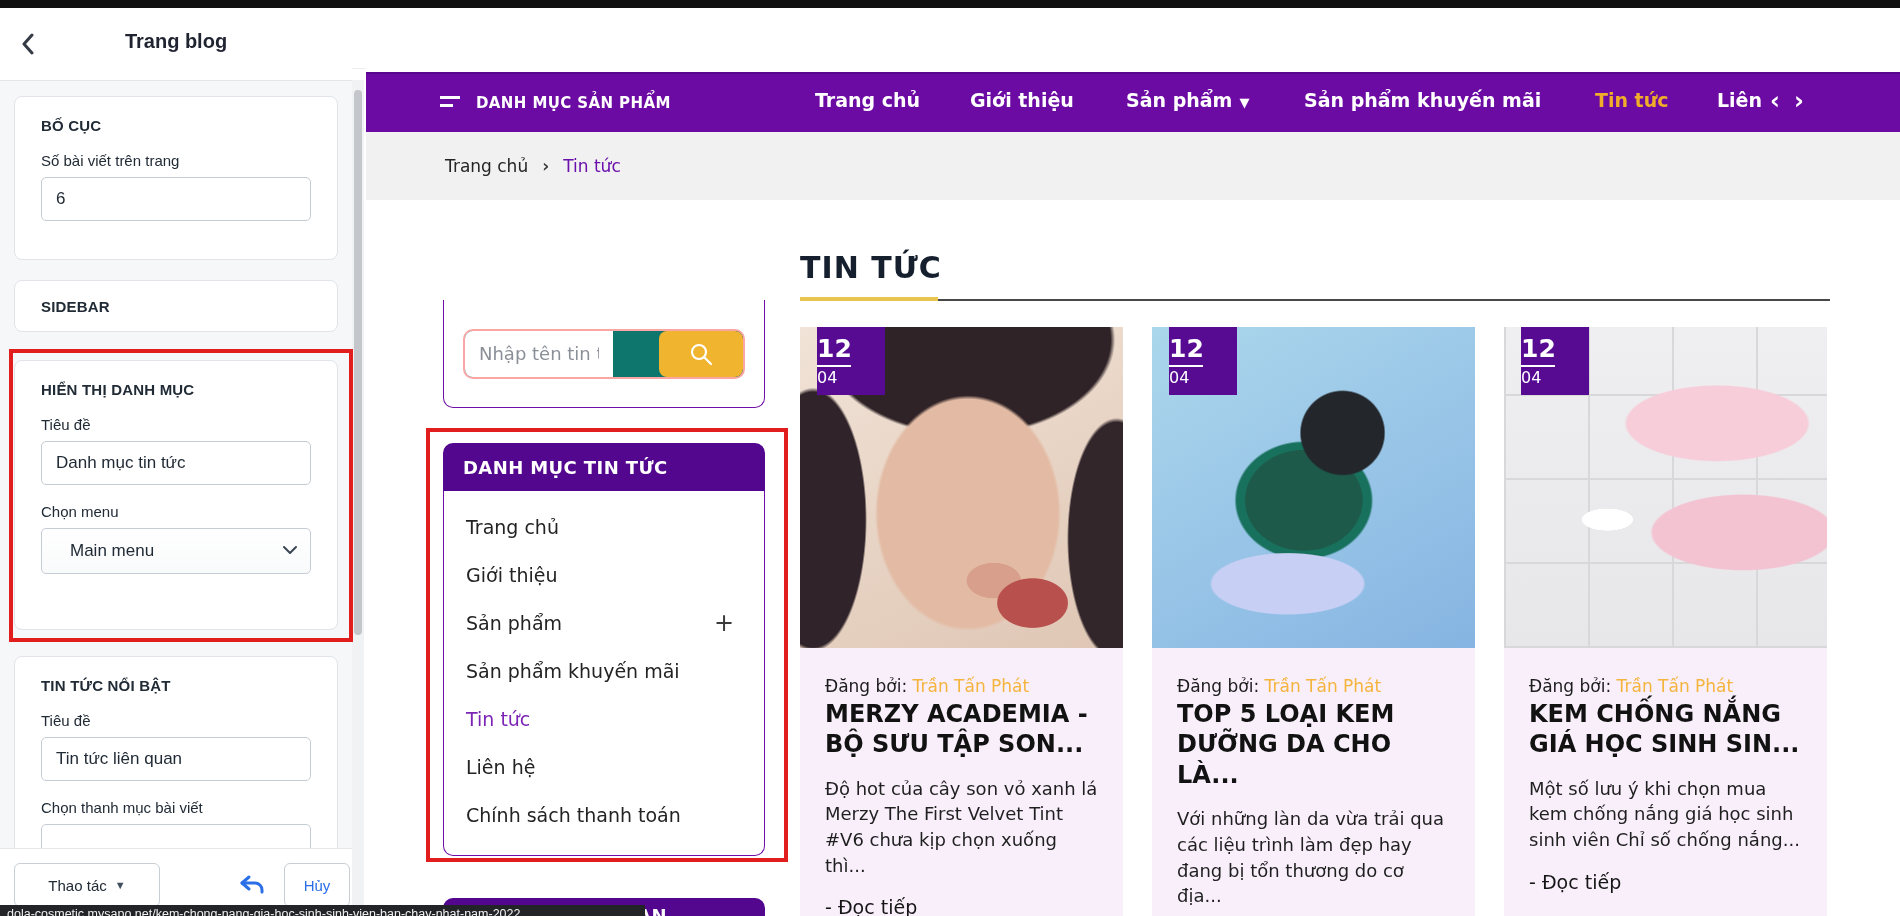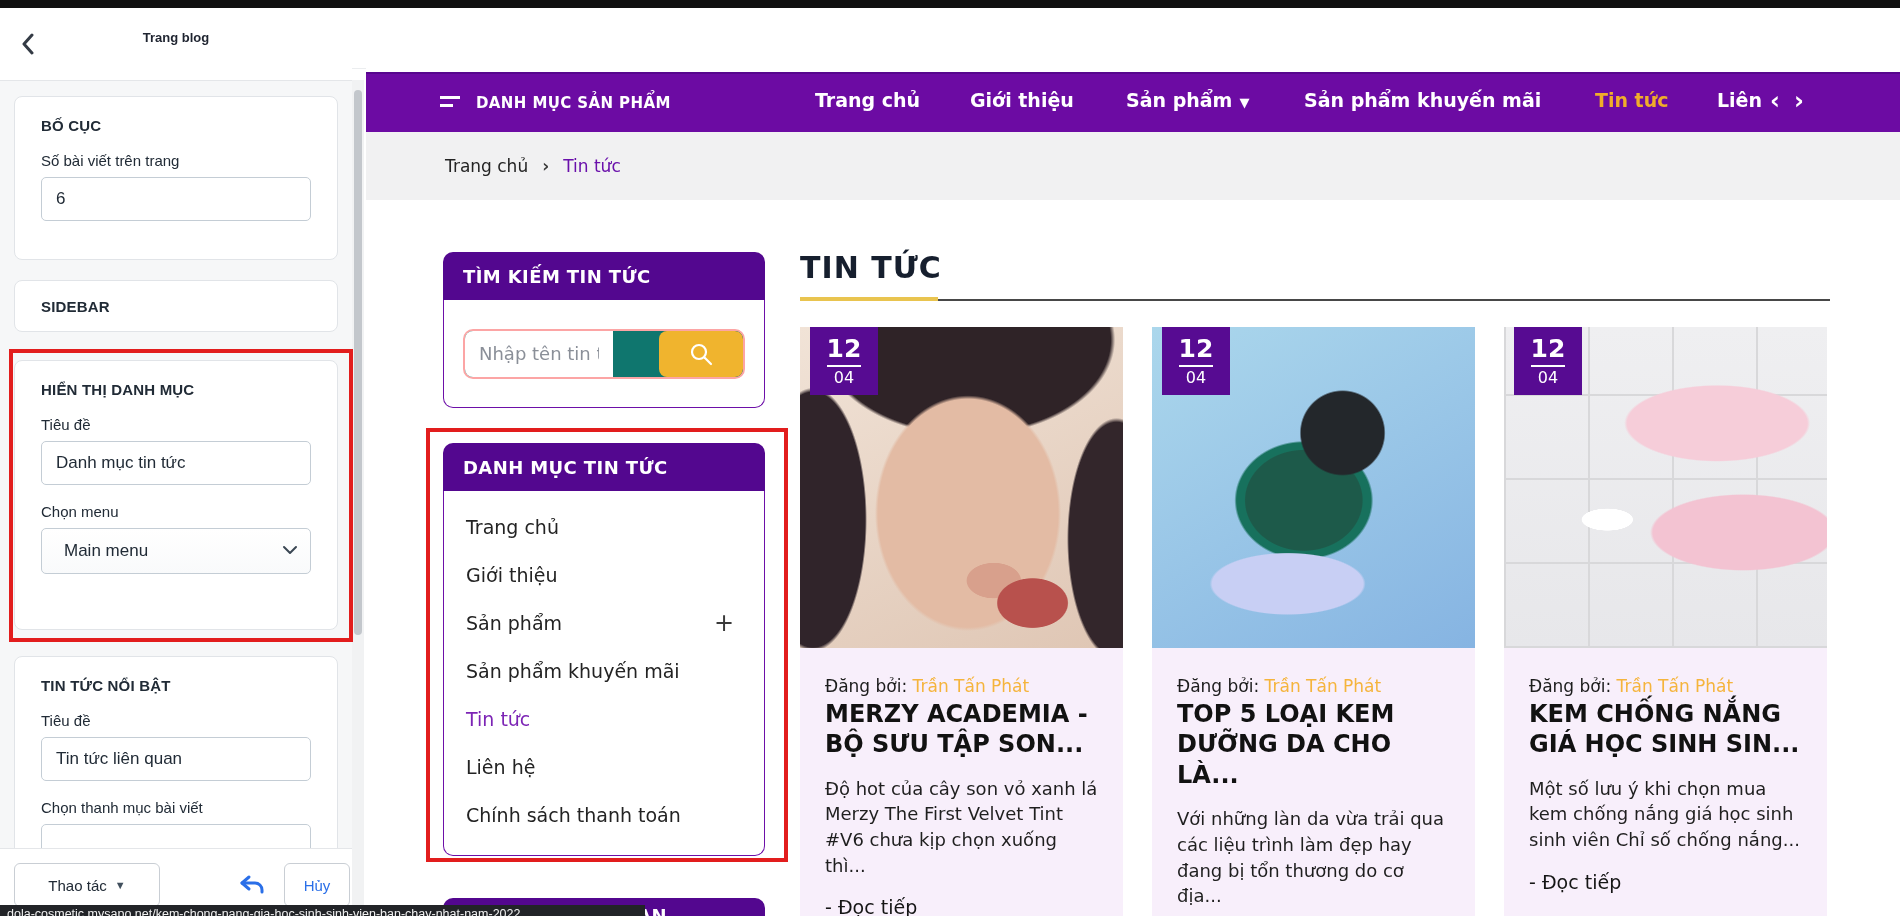--- a/index.html
+++ b/index.html
@@ -7,30 +7,30 @@
          font-family:"Liberation Sans",sans-serif;color:#1f2430;}
   .abs{position:absolute;}
 
   
   #top-strip{left:0;top:0;width:1900px;height:8px;background:#101010;}
 
   
   #editor-panel{left:0;top:8px;width:352px;height:908px;background:#f6f7f8;}
   #panel-header{left:0;top:0;width:352px;height:72px;background:#fff;border-bottom:1px solid #e4e6e9;}
   #back-btn{left:12px;top:20px;width:32px;height:32px;display:flex;align-items:center;justify-content:center;cursor:pointer;color:#343b45;}
-  #panel-title{left:0;top:22px;width:352px;text-align:center;font-size:13px;font-weight:bold;color:#1f2430;}
+  #panel-title{left:0;top:22px;width:352px;text-align:center;font-size:20px;font-weight:bold;color:#1f2430;}
   .card{position:absolute;left:14px;width:324px;background:#fff;border:1px solid #e1e4e8;border-radius:8px;box-sizing:border-box;padding:20px 26px;}
   .card h3{margin:0;font-size:15px;font-weight:bold;color:#212b36;letter-spacing:.2px;}
   .field-label{display:block;margin-top:18px;font-size:15px;color:#212b36;}
   .text-input{display:block;margin-top:8px;width:100%;height:44px;box-sizing:border-box;
     border:1px solid #c4cdd5;border-radius:5px;background:#fff;padding:0 14px;font-size:17px;color:#212b36;
     font-family:"Liberation Sans",sans-serif;}
   .select{position:relative;margin-top:8px;width:100%;height:46px;box-sizing:border-box;border:1px solid #c4cdd5;
     border-radius:5px;background:linear-gradient(#ffffff,#f9fafb);display:flex;align-items:center;
-    padding:0 22px;font-size:17px;color:#212b36;cursor:pointer;}
+    padding:0 28px;font-size:17px;color:#212b36;cursor:pointer;}
   .select svg{position:absolute;right:12px;top:16px;}
   #card-layout{top:88px;height:164px;}
   #card-sidebar{top:272px;height:52px;display:flex;align-items:center;}
   #card-sidebar h3{margin:0;}
   #card-category{top:352px;height:270px;}
   #card-featured{top:648px;height:212px;overflow:hidden;}
   #red-box-editor{left:9px;top:341px;width:344px;height:293px;border:4px solid #e21d1d;box-sizing:border-box;z-index:6;pointer-events:none;}
   
   #panel-scroll-track{left:352px;top:80px;width:12px;height:836px;background:#f1f2f3;}
   #panel-scroll-thumb{left:354px;top:90px;width:8px;height:545px;background:#c3c7cc;border-radius:4px;cursor:pointer;}
@@ -97,22 +97,22 @@
   #red-box-preview{position:absolute;left:60px;top:420px;width:362px;height:434px;border:4px solid #e21d1d;box-sizing:border-box;z-index:5;pointer-events:none;}
   #related-header{top:890px;}
 
   #page-heading{position:absolute;left:434px;top:242px;font-size:30px;font-weight:bold;color:#161f2e;letter-spacing:1px;}
   #heading-underline{position:absolute;left:434px;top:289px;width:138px;height:4px;background:#e9c44f;}
   #heading-rule{position:absolute;left:572px;top:291px;width:892px;height:2px;background:#474747;}
 
   .article{position:absolute;top:319px;width:323px;}
   #article-0{left:434px;} #article-1{left:786px;} #article-2{left:1138px;}
   .art-img{position:relative;width:323px;height:321px;overflow:hidden;cursor:pointer;}
-  .date-badge{position:absolute;left:10px;top:0;width:68px;height:68px;background:#570b92;color:#fff;
-    display:flex;flex-direction:column;align-items:center;justify-content:center;}
+  .date-badge{position:absolute;left:17px;top:0;width:68px;height:68px;background:#570b92;color:#fff;
+    display:flex;flex-direction:column;justify-content:center;}
   .date-day{font-size:25px;font-weight:bold;line-height:1;}
   .date-div{width:34px;height:2px;background:#fff;margin:4px 0 3px;}
   .date-month{font-size:16px;line-height:1;}
   .art-body{width:323px;height:276px;background:#f8effb;box-sizing:border-box;padding:28px 25px 0;}
   .art-meta{font-size:17px;color:#1c1c1c;}
   .art-author{color:#f5b43c;cursor:pointer;}
   .art-title{margin-top:3px;font-size:24px;line-height:1.27;font-weight:bold;color:#121212;cursor:pointer;}
   .art-excerpt{margin-top:16px;font-size:18px;line-height:1.42;color:#1f1f1f;}
   .read-more{margin-top:18px;font-size:19px;color:#151515;cursor:pointer;}
 
@@ -266,21 +266,20 @@
     </div>
 
     <div id="breadcrumb">
       <div class="inner">
         <span id="crumb-home">Trang chủ</span>
         <span id="crumb-sep">›</span>
         <span id="crumb-current">Tin tức</span>
       </div>
     </div>
 
-    <div class="widget-header" id="search-header">TÌM KIẾM TIN TỨC</div>
     <div class="widget-body" id="search-body">
       <div id="search-pill">
         <input id="search-input" placeholder="Nhập tên tin tức..." style="">
         <button id="search-btn">
           <svg width="26" height="26" viewBox="0 0 26 26">
             <circle cx="11" cy="11" r="7" fill="none" stroke="#ffffff" stroke-width="2.2"></circle>
             <line x1="16.5" y1="16.5" x2="23" y2="23" stroke="#ffffff" stroke-width="2.2" stroke-linecap="round"></line>
           </svg>
         </button>
       </div>

